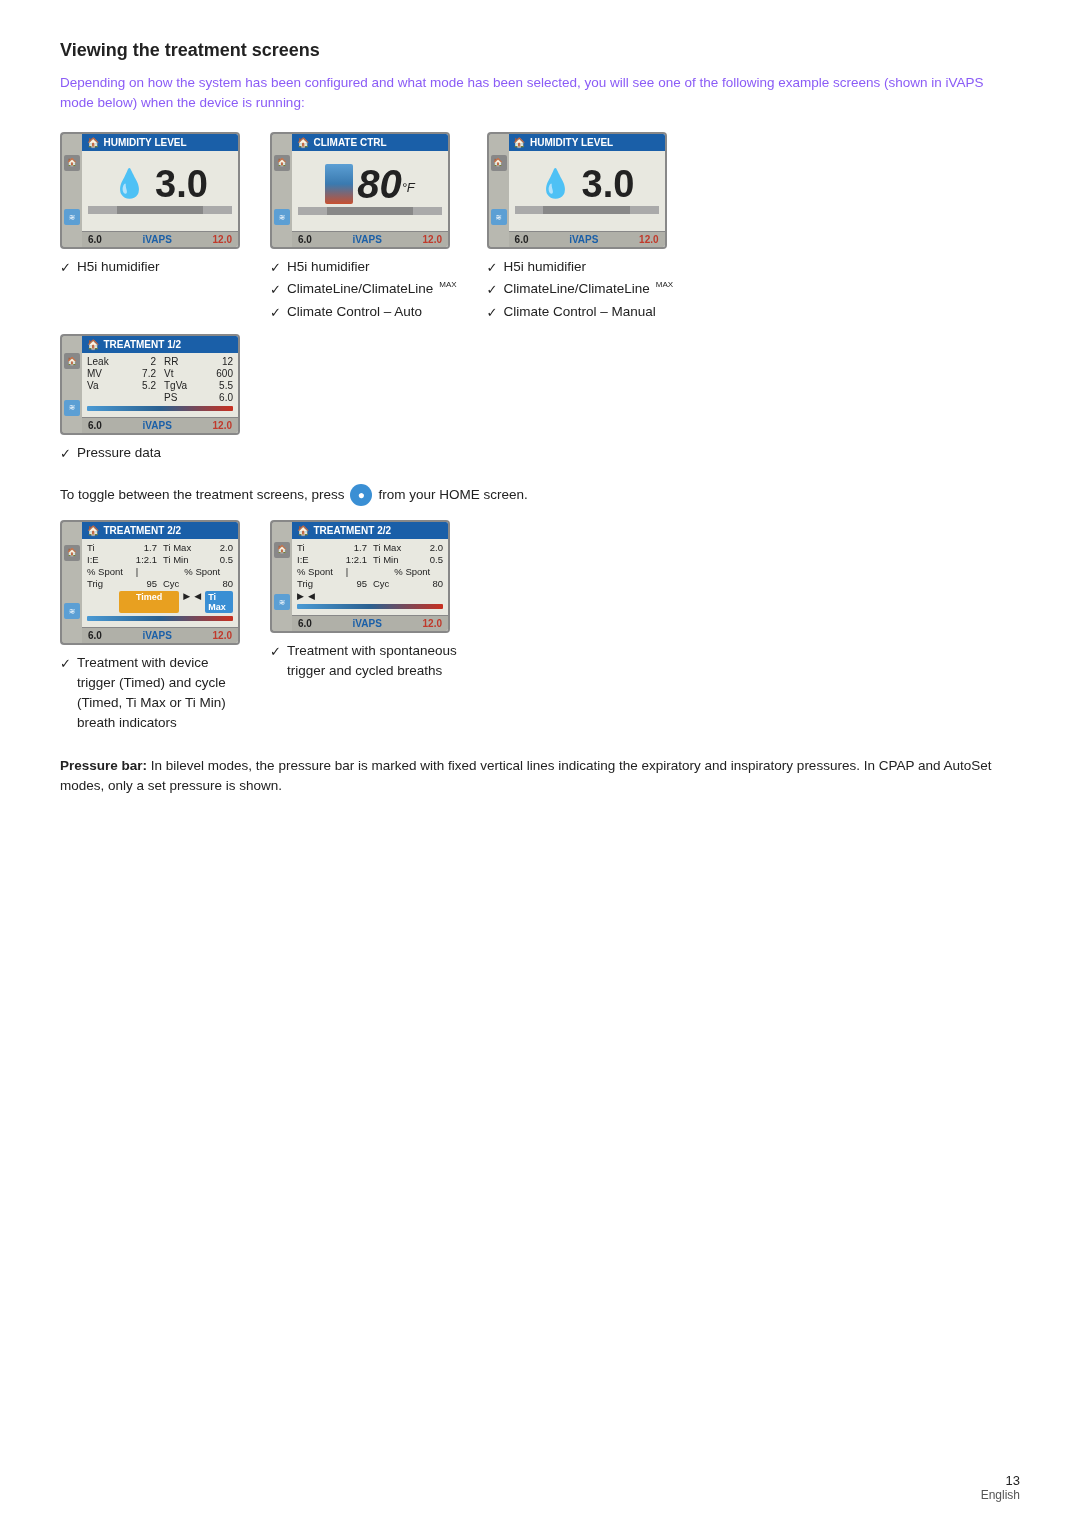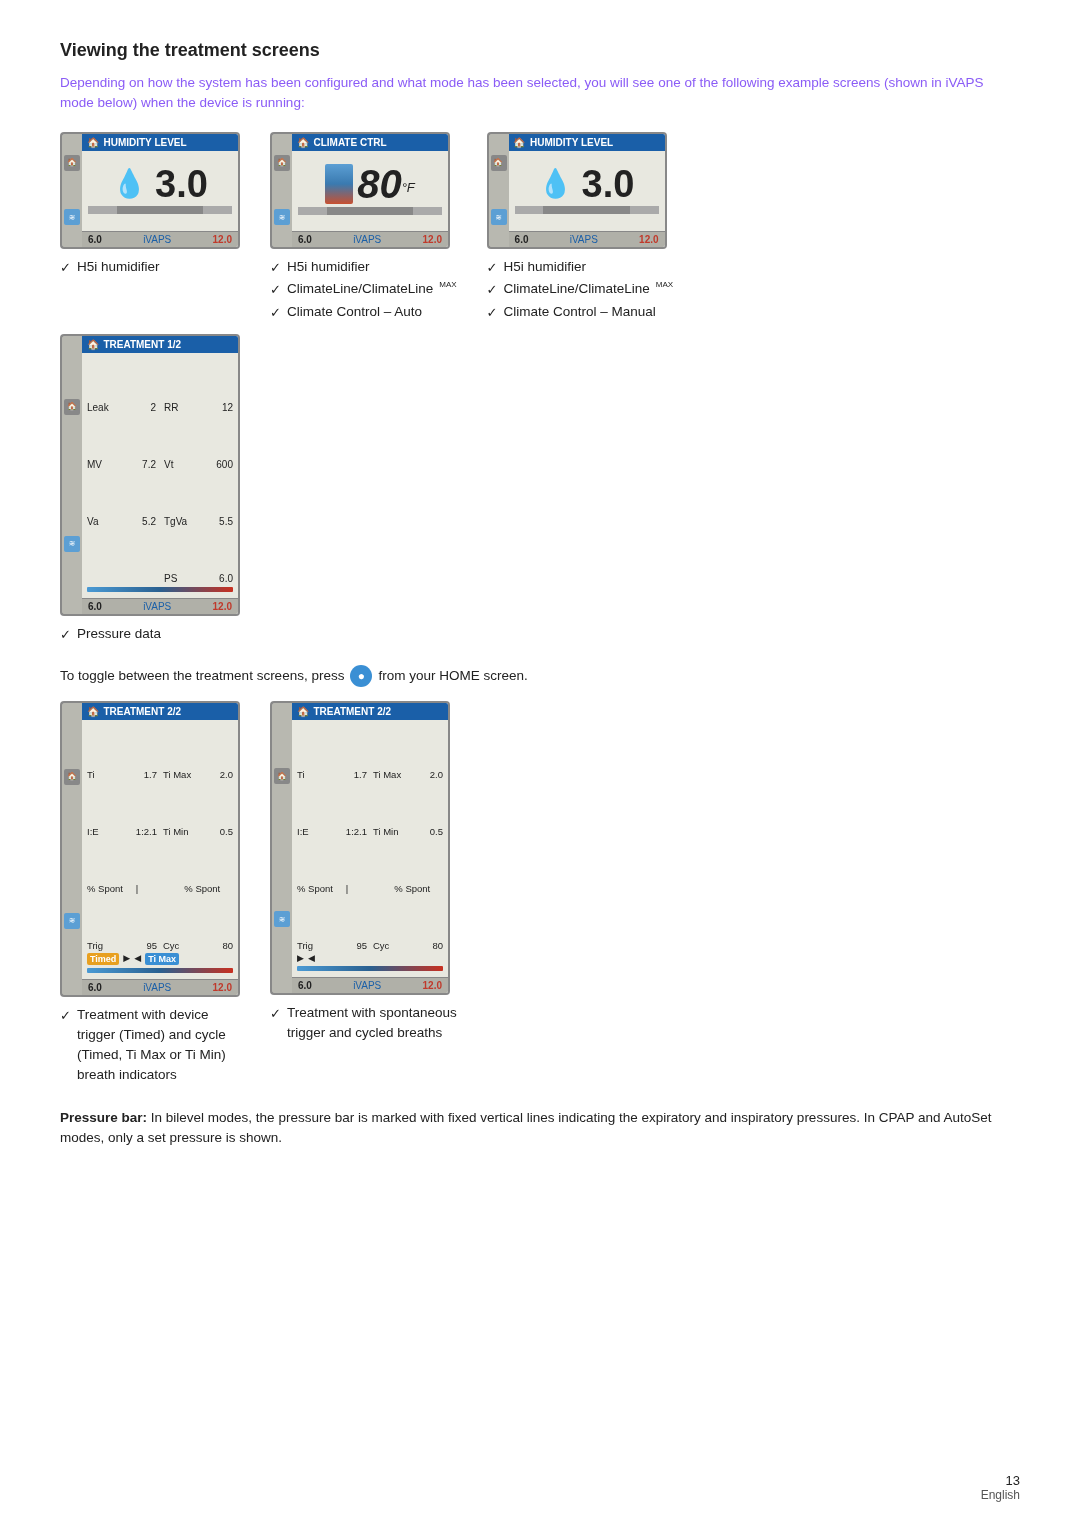--- a/index.html
+++ b/index.html
@@ -88,21 +88,21 @@
       justify-content: space-between;
       align-items: center;
       padding: 2px 6px;
       font-size: 10px;
       font-weight: bold;
       color: #222;
       border-top: 1px solid #888;
     }
     .footer-ivaps {
       color: #1a5fa8;
-      font-weight: normal;
+      font-weight: bold;
     }
     .footer-red {
       color: #c0392b;
       font-weight: bold;
     }
     
     .pressure-bar-container {
       width: 100%;
       height: 8px;
       background: #aaa;
@@ -158,21 +158,20 @@
     .treatment-body {
       background: #e8e8e0;
       padding: 3px 5px;
       font-size: 10px;
       color: #222;
     }
     .treatment-row {
       display: flex;
       justify-content: flex-start;
       margin-bottom: 1px;
-      margin-top: 46px;
     }
     .treatment-cell {
       flex: 1;
       text-align: left;
     }
     .treatment-cell.right {
       text-align: right;
     }
     
     .check-list {
@@ -217,24 +216,25 @@
     .bottom-row {
       display: flex;
       flex-direction: row;
       gap: 30px;
       align-items: flex-start;
       margin-bottom: 20px;
     }
     .highlight-timed {
       background: #e8a020;
       color: #fff;
-      padding: 1px 3px;
+      padding: 1px 17px;
       border-radius: 2px;
       font-weight: bold;
       font-size: 9px;
+      margin-left: 32px;
     }
     .highlight-timax {
       background: #3a8fd4;
       color: #fff;
       padding: 1px 3px;
       border-radius: 2px;
       font-weight: bold;
       font-size: 9px;
     }
     .pressure-note {

